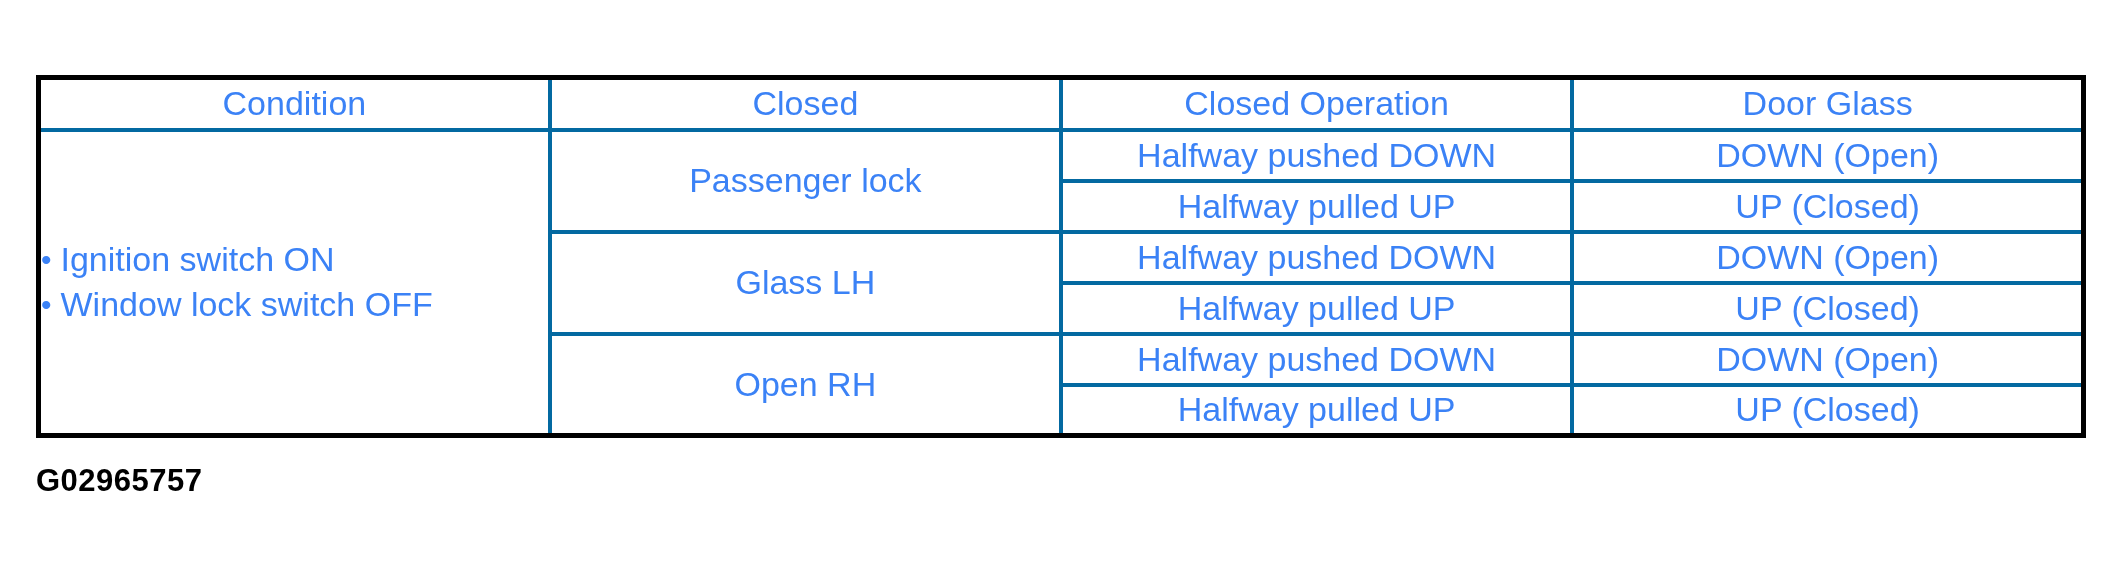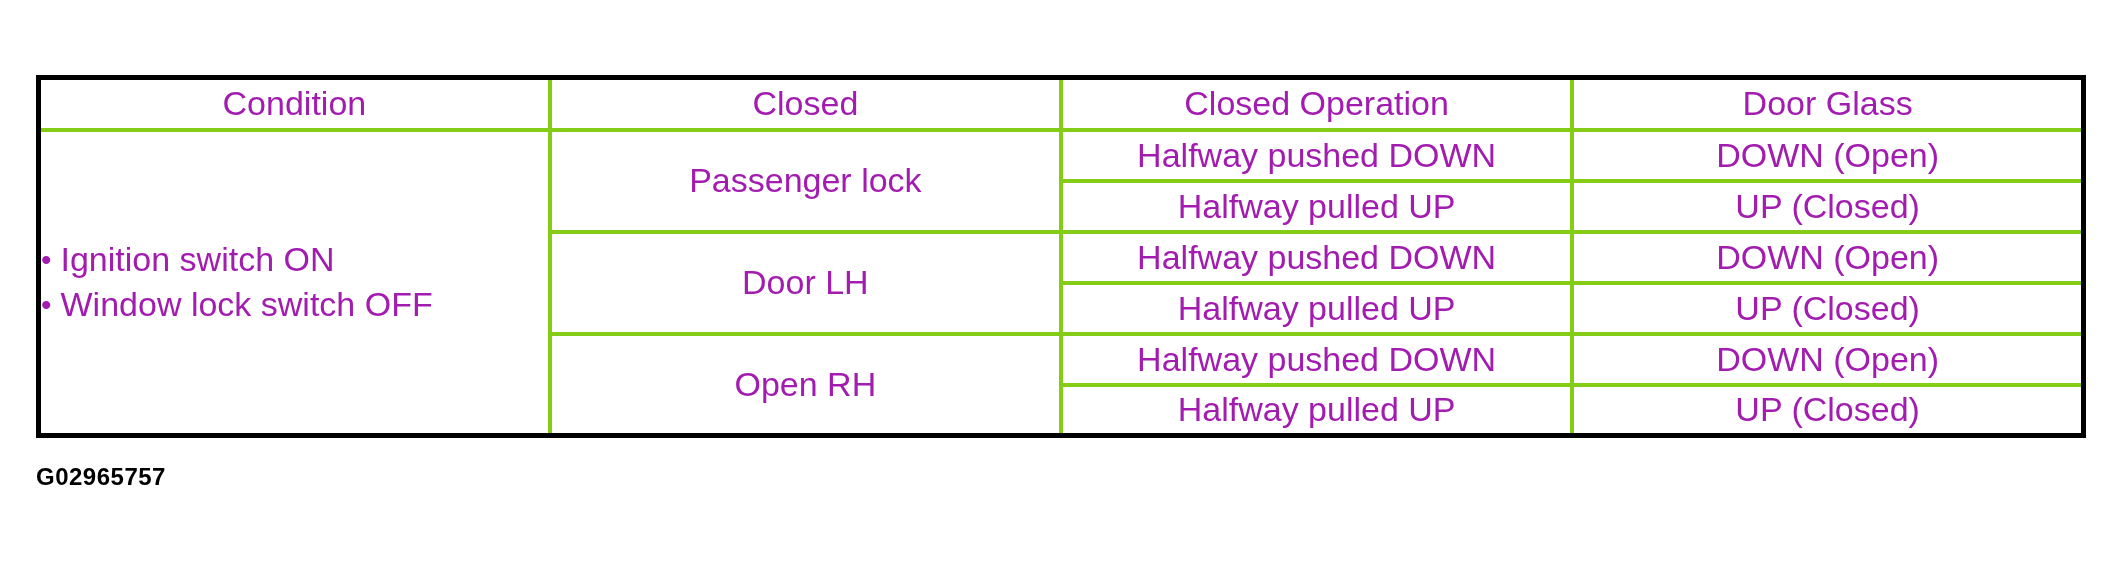--- a/index.html
+++ b/index.html
@@ -19,26 +19,26 @@
     position: absolute;
     left: 36px;
     top: 75px;
     width: 2050px;
     border-collapse: collapse;
     table-layout: fixed;
     border: 5px solid #000000;
   }
   .spec-table th,
   .spec-table td {
-    border: 4px solid #84cc16;
+    border: 4px solid #0369a1;
     text-align: center;
     vertical-align: middle;
     font-size: 34px;
     font-weight: normal;
-    color: #a21caf;
+    color: #3b82f6;
     padding: 0;
     background: #ffffff;
   }
   .spec-table col { width: 25%; }
   tr.header-row { height: 52px; }
   tr.data-row  { height: 51px; }
   .condition-cell {
     text-align: left;
     padding-left: 16px;
   }
@@ -50,21 +50,21 @@
   }
   .bullet-glyph {
     display: inline-block;
     margin-right: 9px;
     font-size: 30px;
   }
   .figure-caption {
     position: absolute;
     left: 36px;
     top: 463px;
-    font-size: 24px;
+    font-size: 31px;
     font-weight: bold;
     letter-spacing: 0.5px;
     color: #000000;
   }
 </style>
 </head>
 <body>
 
 <table class="spec-table">
   <colgroup>
@@ -95,21 +95,21 @@
       <td rowspan="2">Passenger lock</td>
       <td>Halfway pushed DOWN</td>
       <td>DOWN (Open)</td>
     </tr>
     <tr class="data-row">
       <td>Halfway pulled UP</td>
       <td>UP (Closed)</td>
     </tr>
 
     <tr class="data-row">
-      <td rowspan="2">Door LH</td>
+      <td rowspan="2">Glass LH</td>
       <td>Halfway pushed DOWN</td>
       <td>DOWN (Open)</td>
     </tr>
     <tr class="data-row">
       <td>Halfway pulled UP</td>
       <td>UP (Closed)</td>
     </tr>
 
     <tr class="data-row">
       <td rowspan="2">Open RH</td>

